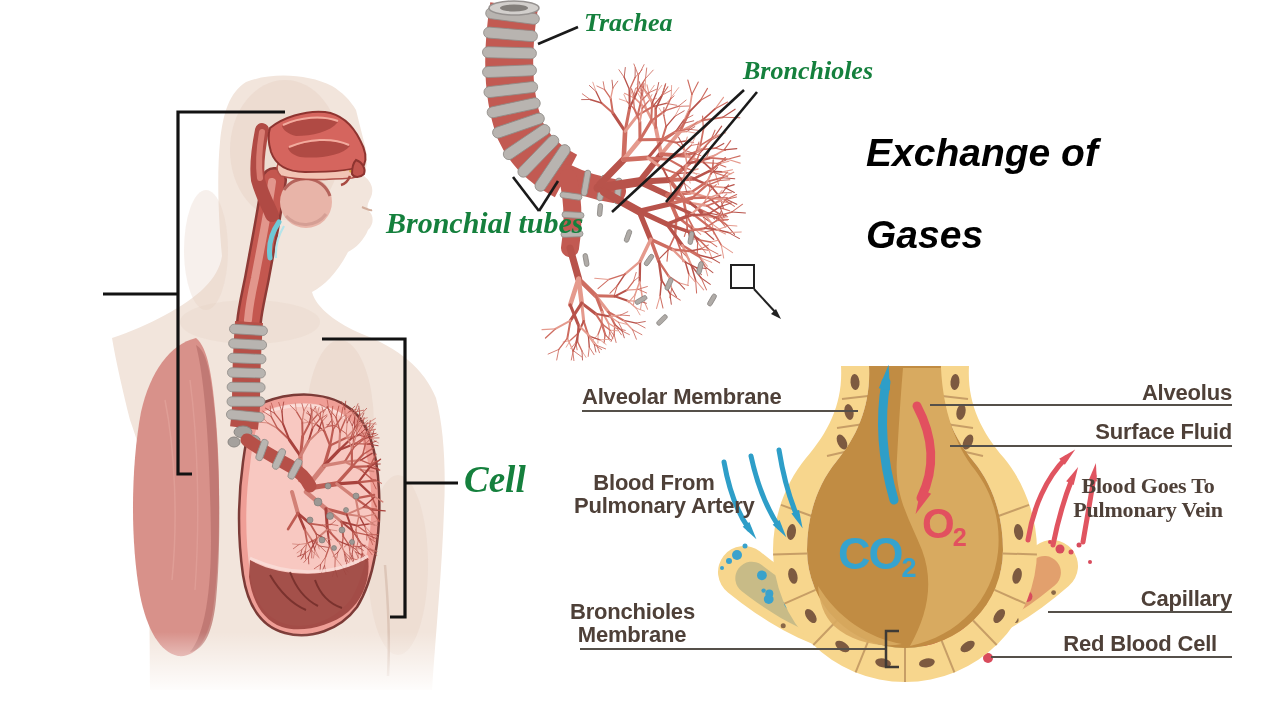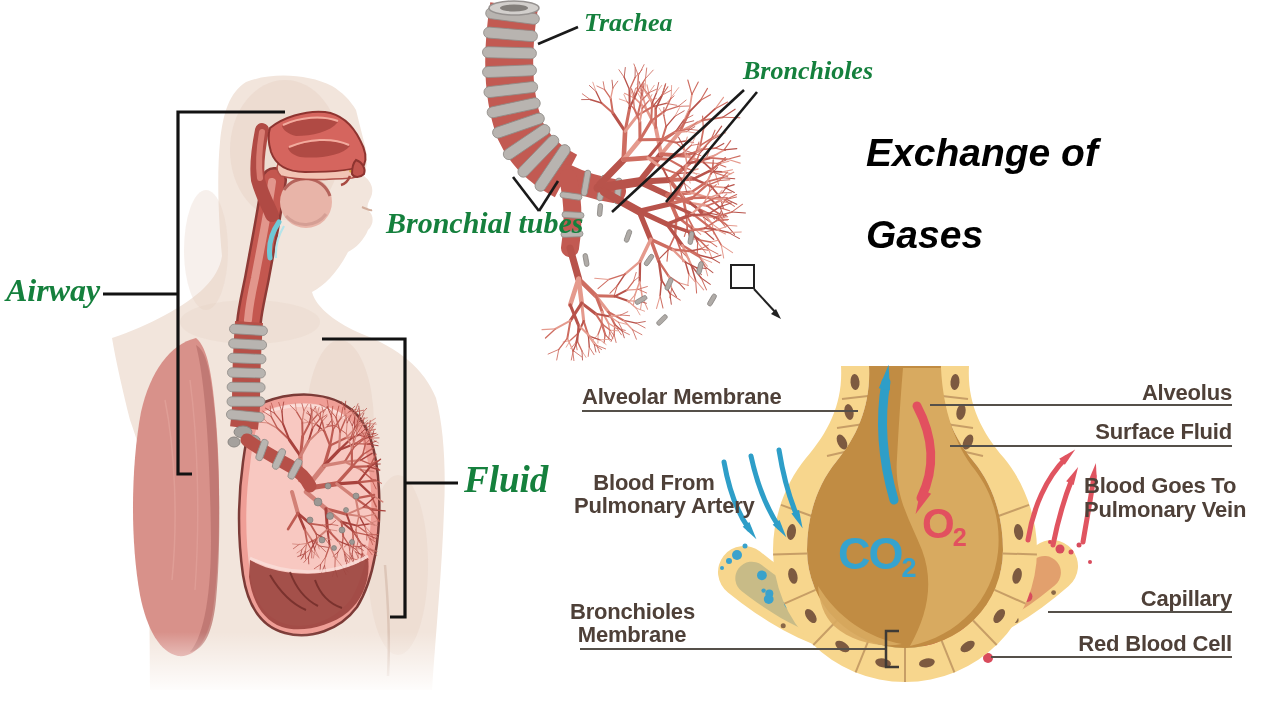--- a/index.html
+++ b/index.html
@@ -16,24 +16,24 @@
   #bronchioles-label{left:743px;top:56px;font-size:26px;}
   #bronchial-tubes-label{left:386px;top:206px;font-size:30px;}
   .title{position:absolute;left:866px;top:112px;z-index:3;font-weight:700;font-style:italic;
          font-size:39px;line-height:82px;color:#000;white-space:nowrap;}
   .alv-label{position:absolute;z-index:3;font-weight:700;color:#4E4038;font-size:22px;
              white-space:nowrap;letter-spacing:-0.2px;line-height:23px;}
   #alveolar-membrane-label{left:582px;top:385px;}
   #alveolus-label{right:48px;top:381px;text-align:right;}
   #surface-fluid-label{right:48px;top:420px;text-align:center;}
   #blood-from-label{left:574px;top:471px;width:160px;text-align:center;}
-  #blood-to-label{right:44px;top:474px;width:152px;text-align:center;line-height:24px;}
+  #blood-to-label{right:56px;top:474px;width:152px;text-align:center;line-height:24px;font-family:Liberation Serif, serif;}
   #respiratory-membrane-label{left:570px;top:600px;width:124px;text-align:center;}
   #capillary-label{right:48px;top:587px;text-align:left;}
-  #red-blood-cell-label{right:48px;top:632px;text-align:center;}
+  #red-blood-cell-label{right:63px;top:632px;text-align:center;}
   .gas{position:absolute;z-index:3;font-weight:700;white-space:nowrap;letter-spacing:-2px;}
   .gas .sub{font-size:.6em;display:inline-block;transform:translateY(.3em);letter-spacing:0;}
   #co2-text{left:838px;top:528px;font-size:45px;color:#35A3CE;}
   #o2-text{left:922px;top:500px;font-size:42px;color:#E2505F;}
 </style>
 </head>
 <body>
 
 <div class="stage">
 
@@ -1268,22 +1268,21 @@
   </g>
 </svg>
 
 <div class="fade-bottom"></div>
 
 <div class="title">
   <div>Exchange of</div>
   <div>Gases</div>
 </div>
 
-<div class="serif-label" id="airway-label">Airway</div>
-<div class="serif-label" id="lung-label">Fluid</div>
+<div class="serif-label" id="lung-label">Cell</div>
 <div class="serif-label" id="trachea-label">Trachea</div>
 <div class="serif-label" id="bronchioles-label">Bronchioles</div>
 <div class="serif-label" id="bronchial-tubes-label">Bronchial tubes</div>
 
 <div class="alv-label" id="alveolar-membrane-label">Alveolar Membrane</div>
 <div class="alv-label" id="alveolus-label">Alveolus</div>
 <div class="alv-label" id="surface-fluid-label">Surface Fluid</div>
 <div class="alv-label" id="blood-from-label">
   <div>Blood From</div>
   <div>Pulmonary Artery</div>

